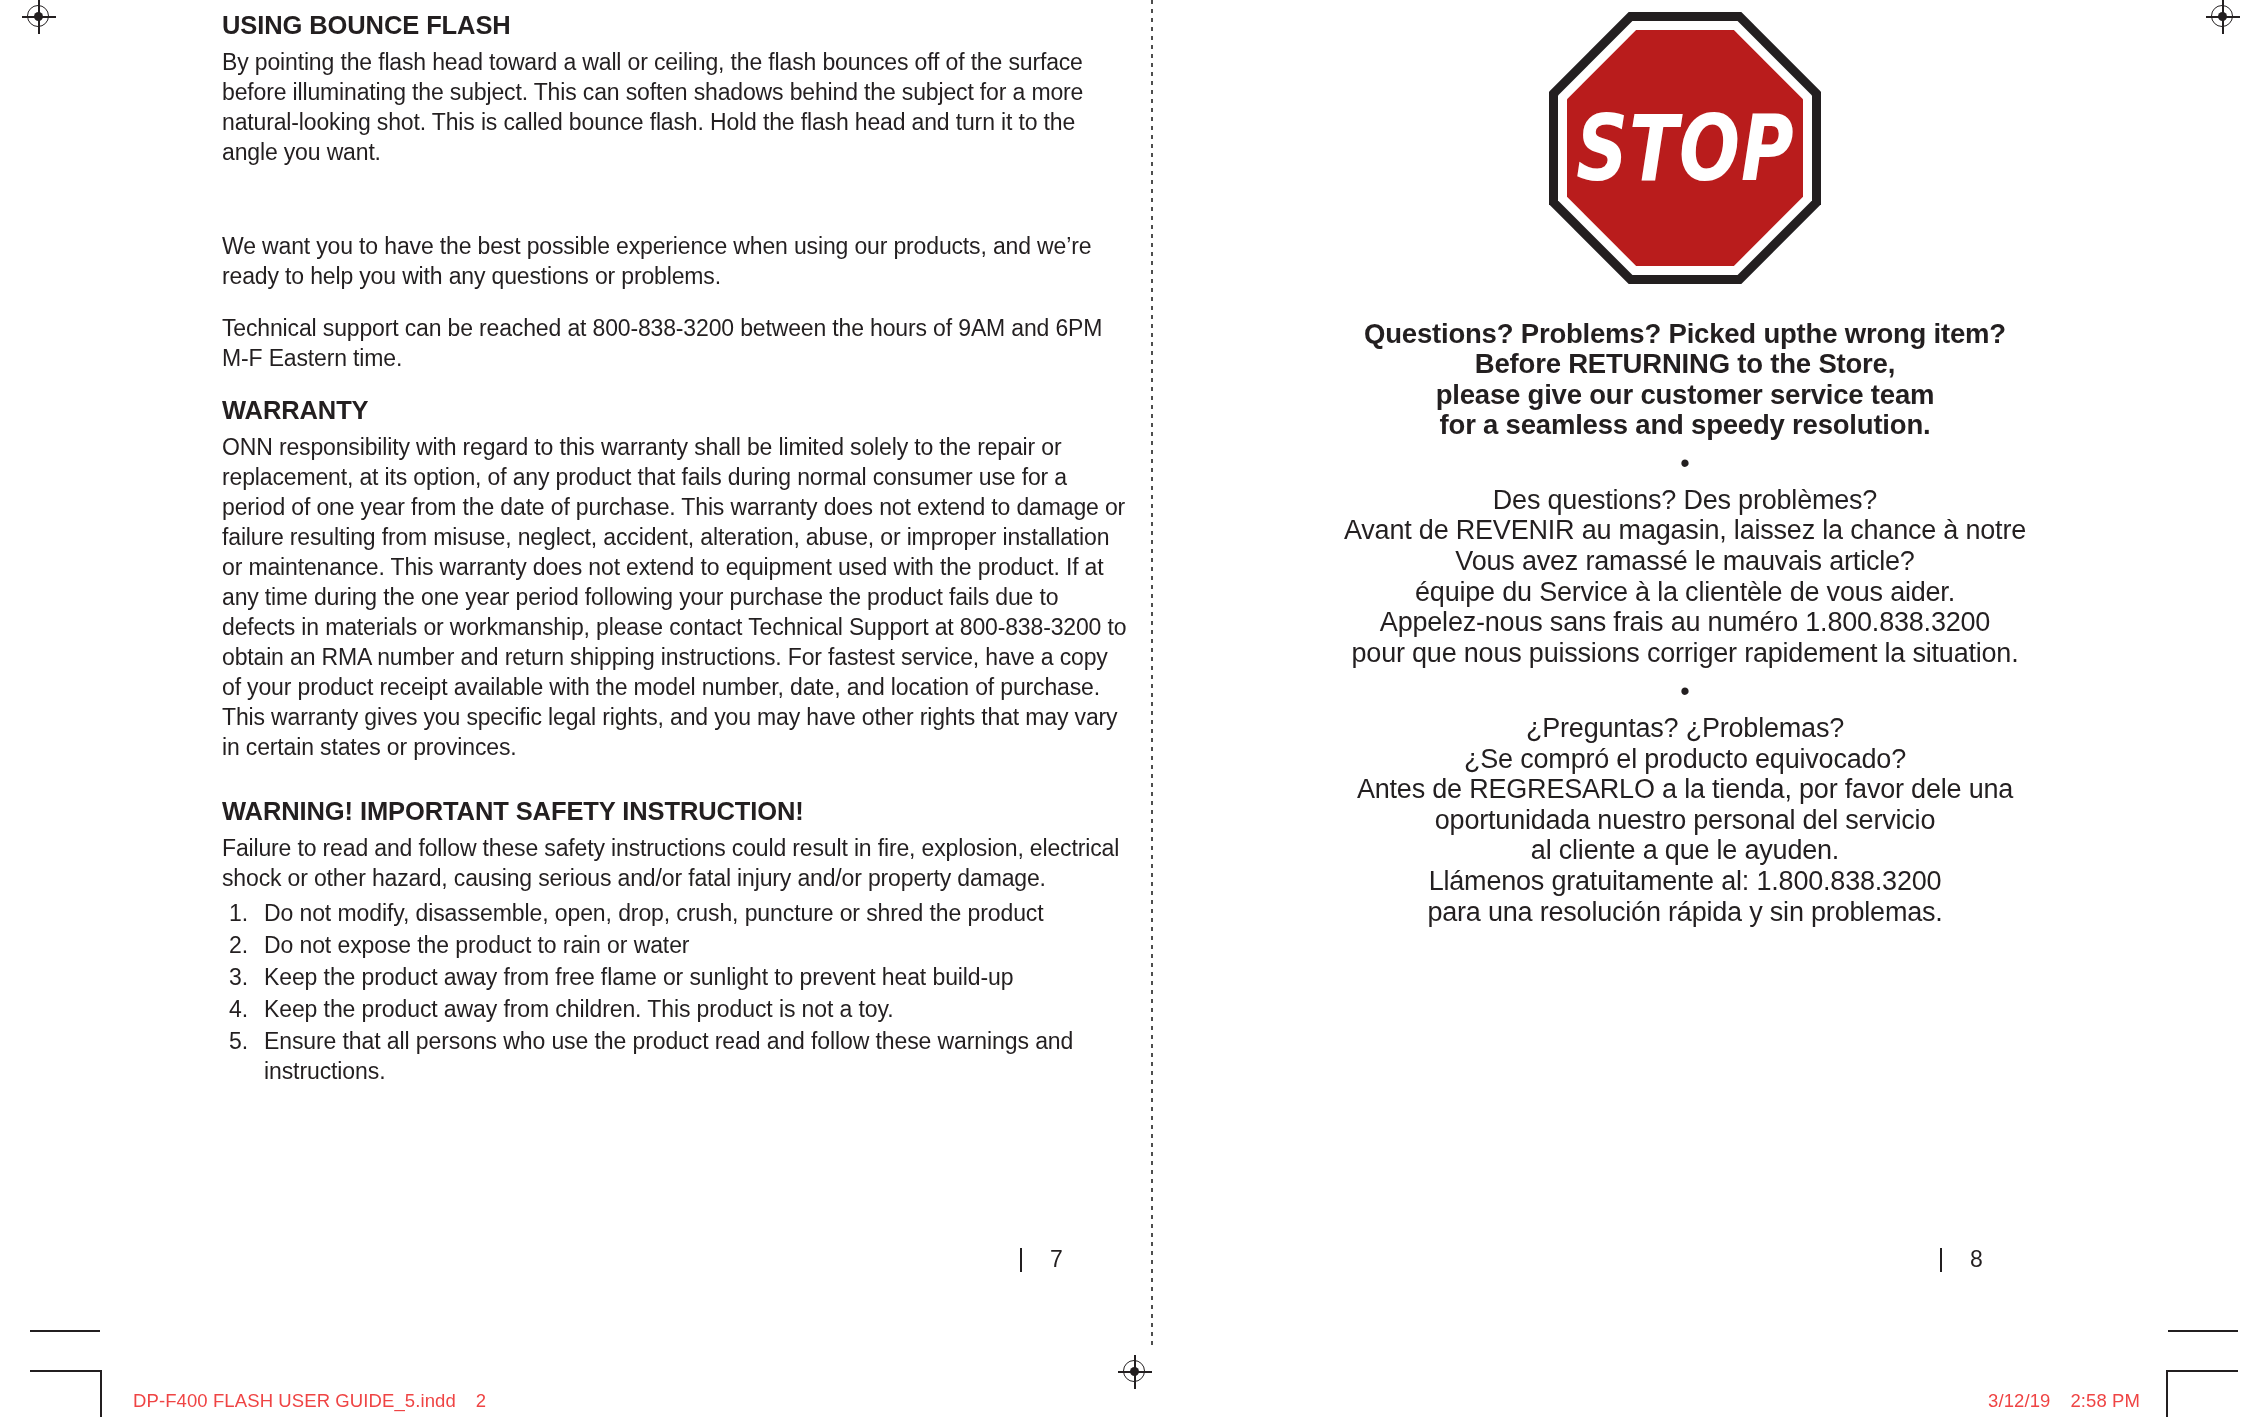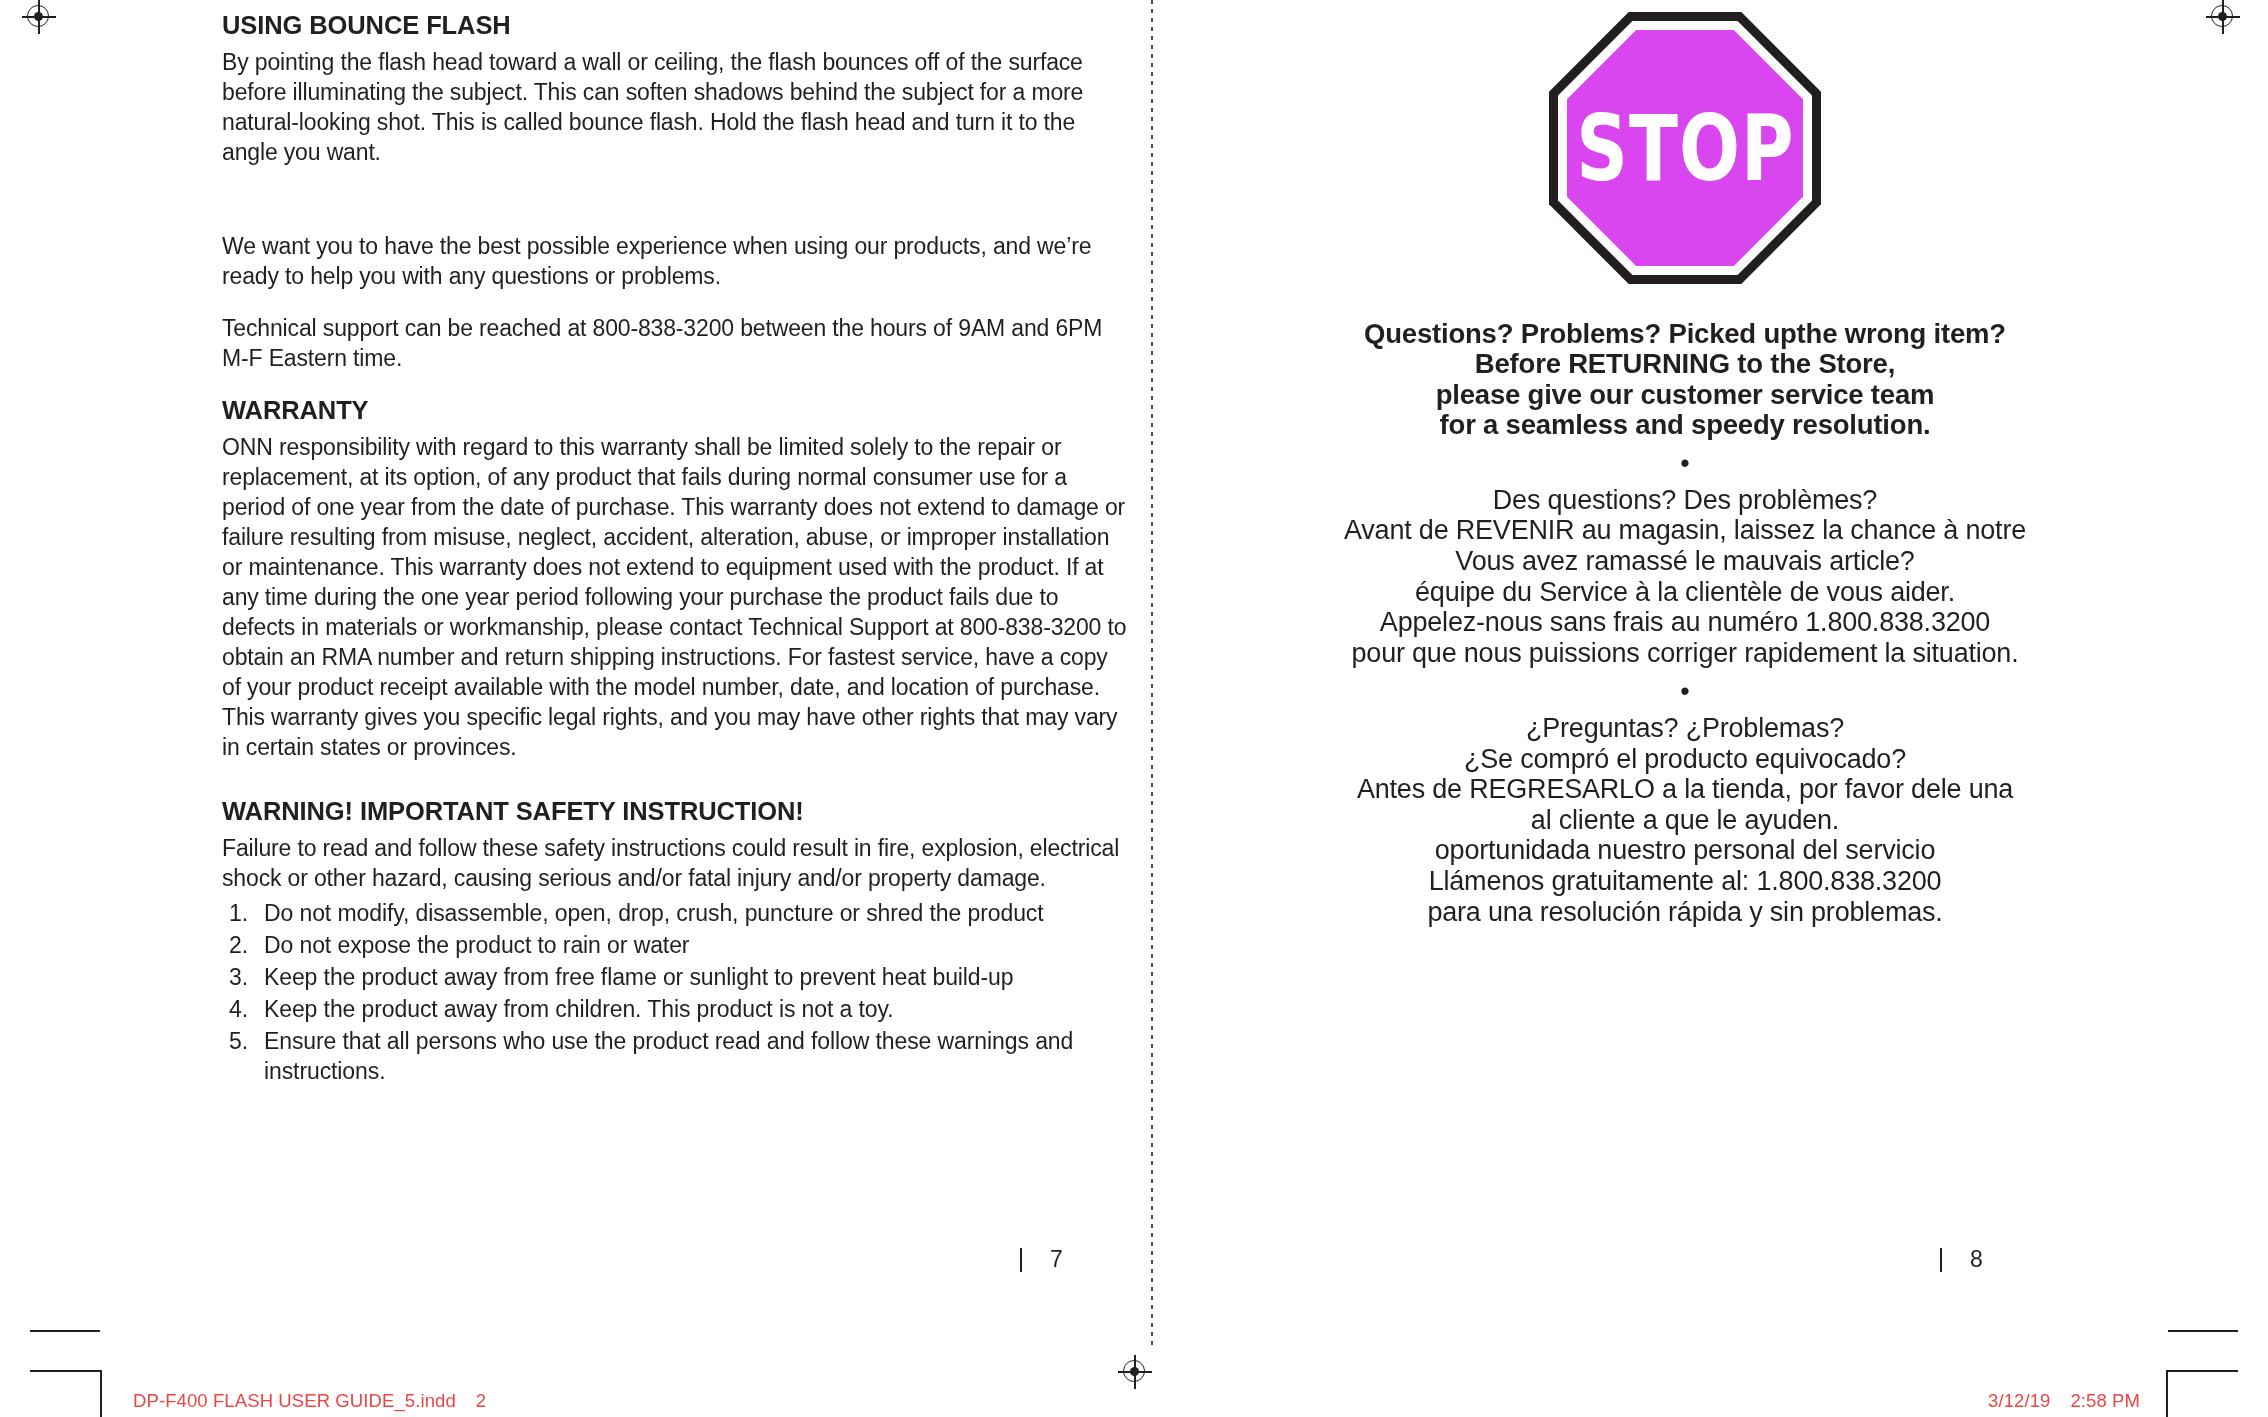--- a/index.html
+++ b/index.html
@@ -164,25 +164,26 @@
     position: absolute;
     left: 9px; top: 9px;
     width: 254px; height: 254px;
     background: #ffffff;
     clip-path: polygon(29.3% 0%, 70.7% 0%, 100% 29.3%, 100% 70.7%, 70.7% 100%, 29.3% 100%, 0% 70.7%, 0% 29.3%);
   }
   .oct-inner2 {
     position: absolute;
     left: 18px; top: 18px;
     width: 236px; height: 236px;
-    background: #d946ef;
+    background: #b91c1c;
     clip-path: polygon(29.3% 0%, 70.7% 0%, 100% 29.3%, 100% 70.7%, 70.7% 100%, 29.3% 100%, 0% 70.7%, 0% 29.3%);
     display: flex;
     align-items: center;
     justify-content: center;
+    font-style: italic;
   }
   .stop-text {
     color: #ffffff;
     font-family: "DejaVu Sans", sans-serif;
     font-weight: bold;
     font-size: 74px;
     letter-spacing: 1px;
     line-height: 1;
     transform: scaleY(1.22) scaleX(0.97);
     transform-origin: center;
@@ -338,22 +339,22 @@
       <div>Appelez-nous sans frais au numéro 1.800.838.3200</div>
       <div>pour que nous puissions corriger rapidement la situation.</div>
     </div>
 
     <div class="bullet-sep">•</div>
 
     <div class="es">
       <div>¿Preguntas? ¿Problemas?</div>
       <div>¿Se compró el producto equivocado?</div>
       <div>Antes de REGRESARLO a la tienda, por favor dele una</div>
+      <div>oportunidada nuestro personal del servicio</div>
       <div>al cliente a que le ayuden.</div>
-      <div>oportunidada nuestro personal del servicio</div>
       <div>Llámenos gratuitamente al: 1.800.838.3200</div>
       <div>para una resolución rápida y sin problemas.</div>
     </div>
 
   </div>
 </div>
 
 <div class="pagenum" id="pagenum-right">
   <span class="bar"></span>
   <span>8</span>

